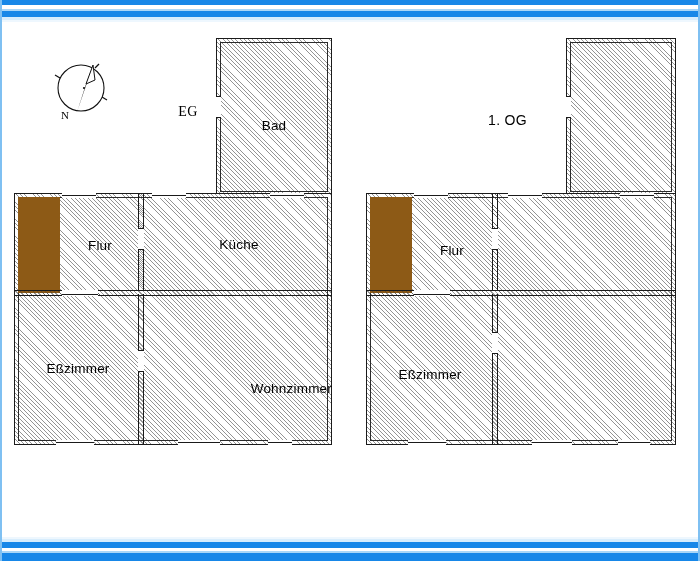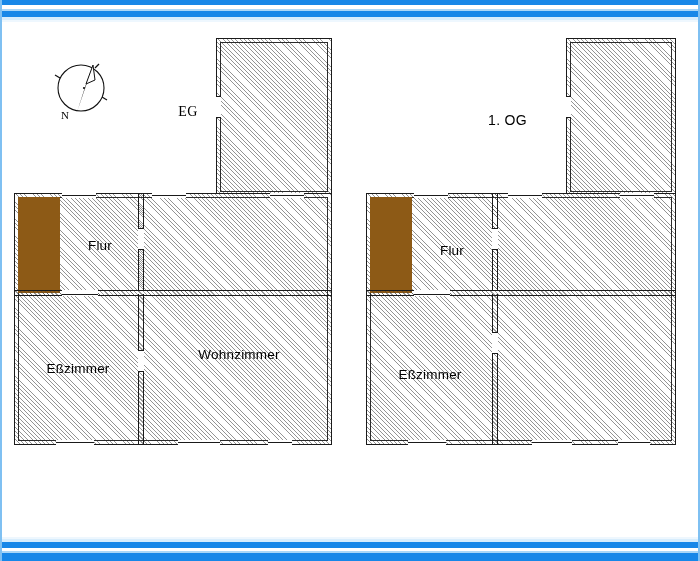--- a/index.html
+++ b/index.html
@@ -206,20 +206,21 @@
   </div>
 
   <div class="plan" style="left:0;top:0;width:350px;height:561px;">
 
     <div class="floor-label" style="left:158px;top:104px;width:60px;font-family:Liberation Serif, serif;">EG</div>
 
     <div class="room" style="left:216px;top:38px;width:116px;height:158px;"></div>
     <div class="opening" style="left:216px;top:96px;width:5px;height:22px;"></div>
     <div class="opening-line" style="left:216px;top:96px;width:5px;height:1px;"></div>
     <div class="opening-line" style="left:216px;top:117px;width:5px;height:1px;"></div>
+    <div class="room-label" style="left:216px;top:118px;width:116px;">Bad</div>
 
     <div class="room" style="left:14px;top:193px;width:318px;height:252px;"></div>
 
     <div class="brown-area" style="left:18px;top:197px;width:42px;height:96px;"></div>
 
     <div class="wall-dbl" style="left:15px;top:290px;width:316px;height:6px;"></div>
     <div class="opening" style="left:62px;top:290px;width:36px;height:6px;"></div>
     <div class="opening-line" style="left:62px;top:294px;width:36px;height:1px;"></div>
 
     <div class="wall-dbl-v" style="left:138px;top:194px;width:6px;height:96px;"></div>
@@ -240,22 +241,23 @@
     <div class="opening-line" style="left:270px;top:195px;width:34px;height:1px;"></div>
 
     <div class="opening" style="left:56px;top:440px;width:38px;height:5px;"></div>
     <div class="opening-line" style="left:56px;top:442px;width:38px;height:1px;"></div>
     <div class="opening" style="left:178px;top:440px;width:42px;height:5px;"></div>
     <div class="opening-line" style="left:178px;top:442px;width:42px;height:1px;"></div>
     <div class="opening" style="left:268px;top:440px;width:24px;height:5px;"></div>
     <div class="opening-line" style="left:268px;top:442px;width:24px;height:1px;"></div>
 
     <div class="room-label" style="left:60px;top:238px;width:80px;">Flur</div>
+    <div class="room-label" style="left:146px;top:237px;width:186px;">Küche</div>
     <div class="room-label" style="left:16px;top:361px;width:124px;">Eßzimmer</div>
-    <div class="room-label" style="left:146px;top:347px;width:186px;">Wohnzimmer</div>
+    <div class="room-label" style="left:146px;top:381px;width:186px;text-align:right;">Wohnzimmer</div>
   </div>
 
   <div class="plan" style="left:350px;top:0;width:350px;height:561px;">
 
     <div class="floor-label" style="left:125px;top:112px;width:65px;">1. OG</div>
 
     <div class="room" style="left:216px;top:38px;width:110px;height:158px;"></div>
     <div class="opening" style="left:216px;top:96px;width:5px;height:22px;"></div>
     <div class="opening-line" style="left:216px;top:96px;width:5px;height:1px;"></div>
     <div class="opening-line" style="left:216px;top:117px;width:5px;height:1px;"></div>

